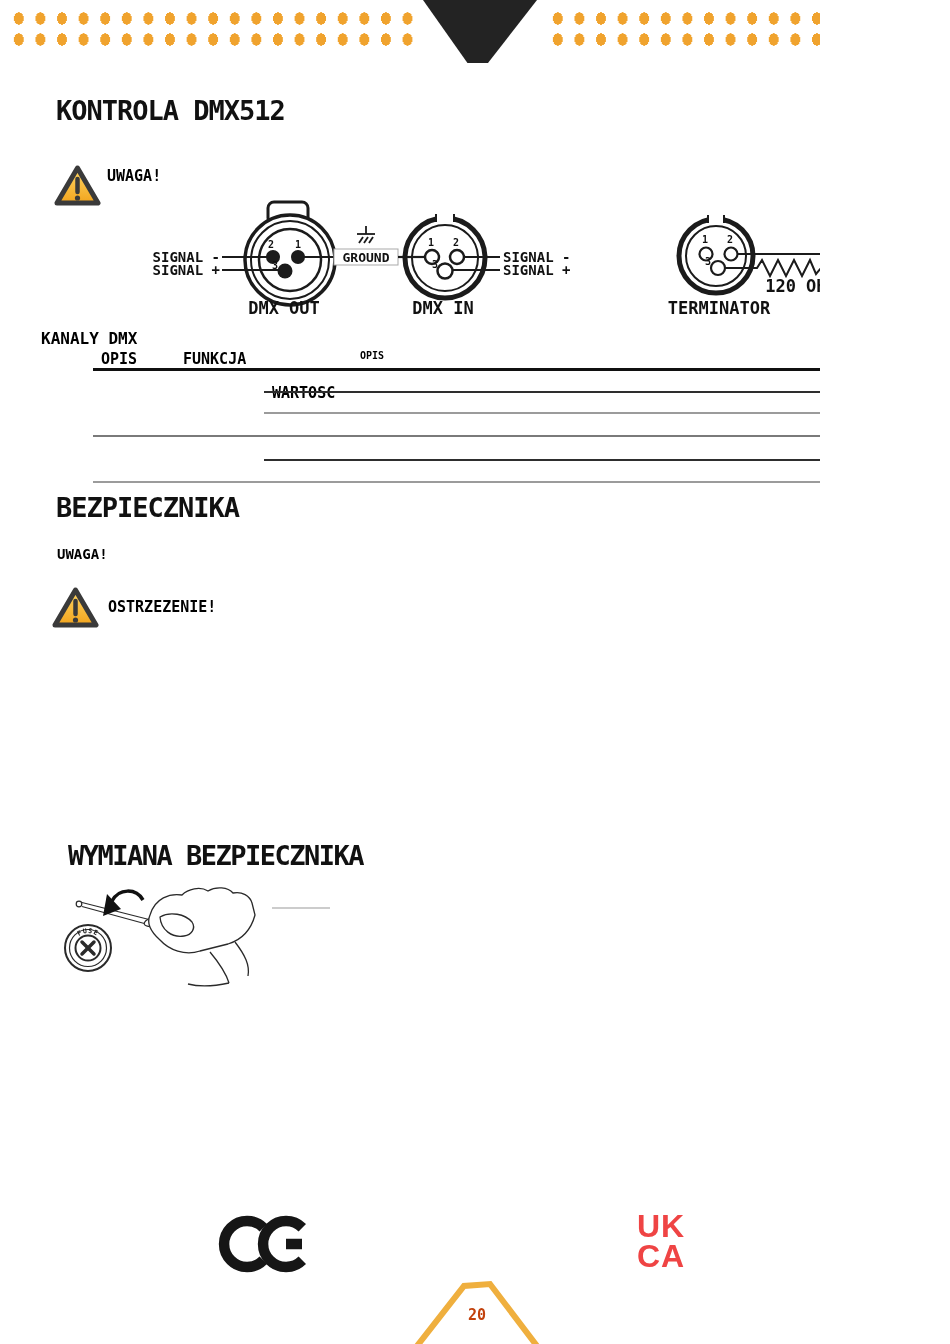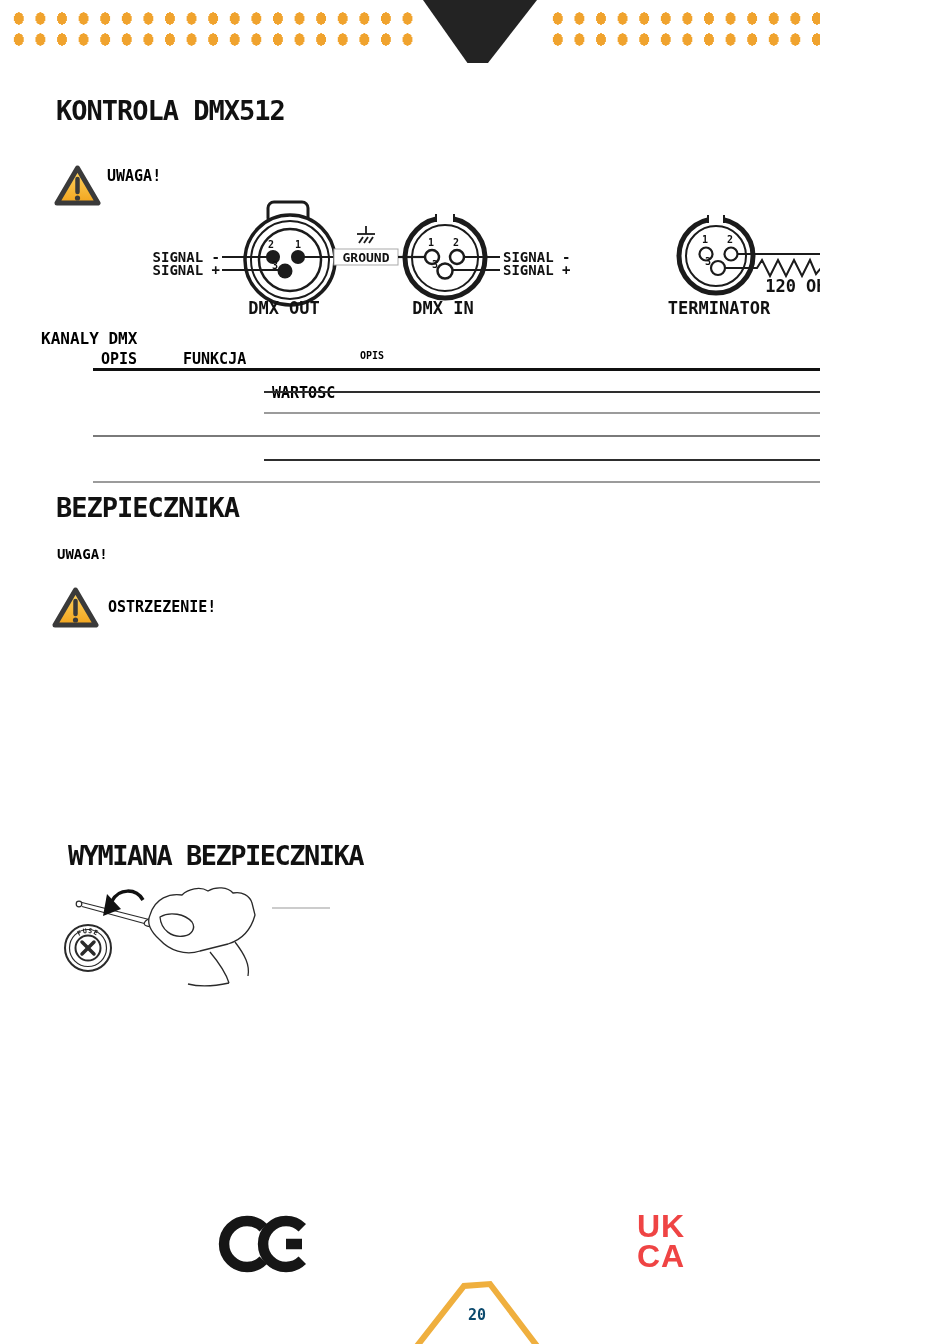--- a/index.html
+++ b/index.html
@@ -20,21 +20,21 @@
   
   .rule{position:absolute;}
   .rule.thick{height:3px;background:#101010;}
   .rule.dark{height:2px;background:#2e2e2e;}
   .rule.gray{height:2px;background:#9b9b9b;}
   .rule.mid{height:2px;background:#7a7a7a;}
   svg text{font-family:"DejaVu Sans Mono",monospace;font-weight:bold;fill:#111;}
   .ukca{position:absolute;left:637px;top:1211px;font-family:"Liberation Sans",sans-serif;
         font-weight:900;font-size:32px;line-height:30px;letter-spacing:1px;color:#ef4444;}
   .pagenum{position:absolute;left:457px;top:1306px;width:40px;text-align:center;
-           font-weight:bold;font-size:15px;color:#0c4a6e;}
+           font-weight:bold;font-size:15px;color:#c2410c;}
 </style>
 </head>
 <body>
 
 <div class="page">
 
   <div class="dots left"></div>
   <div class="dots right"></div>
   <div class="banner"></div>
 

